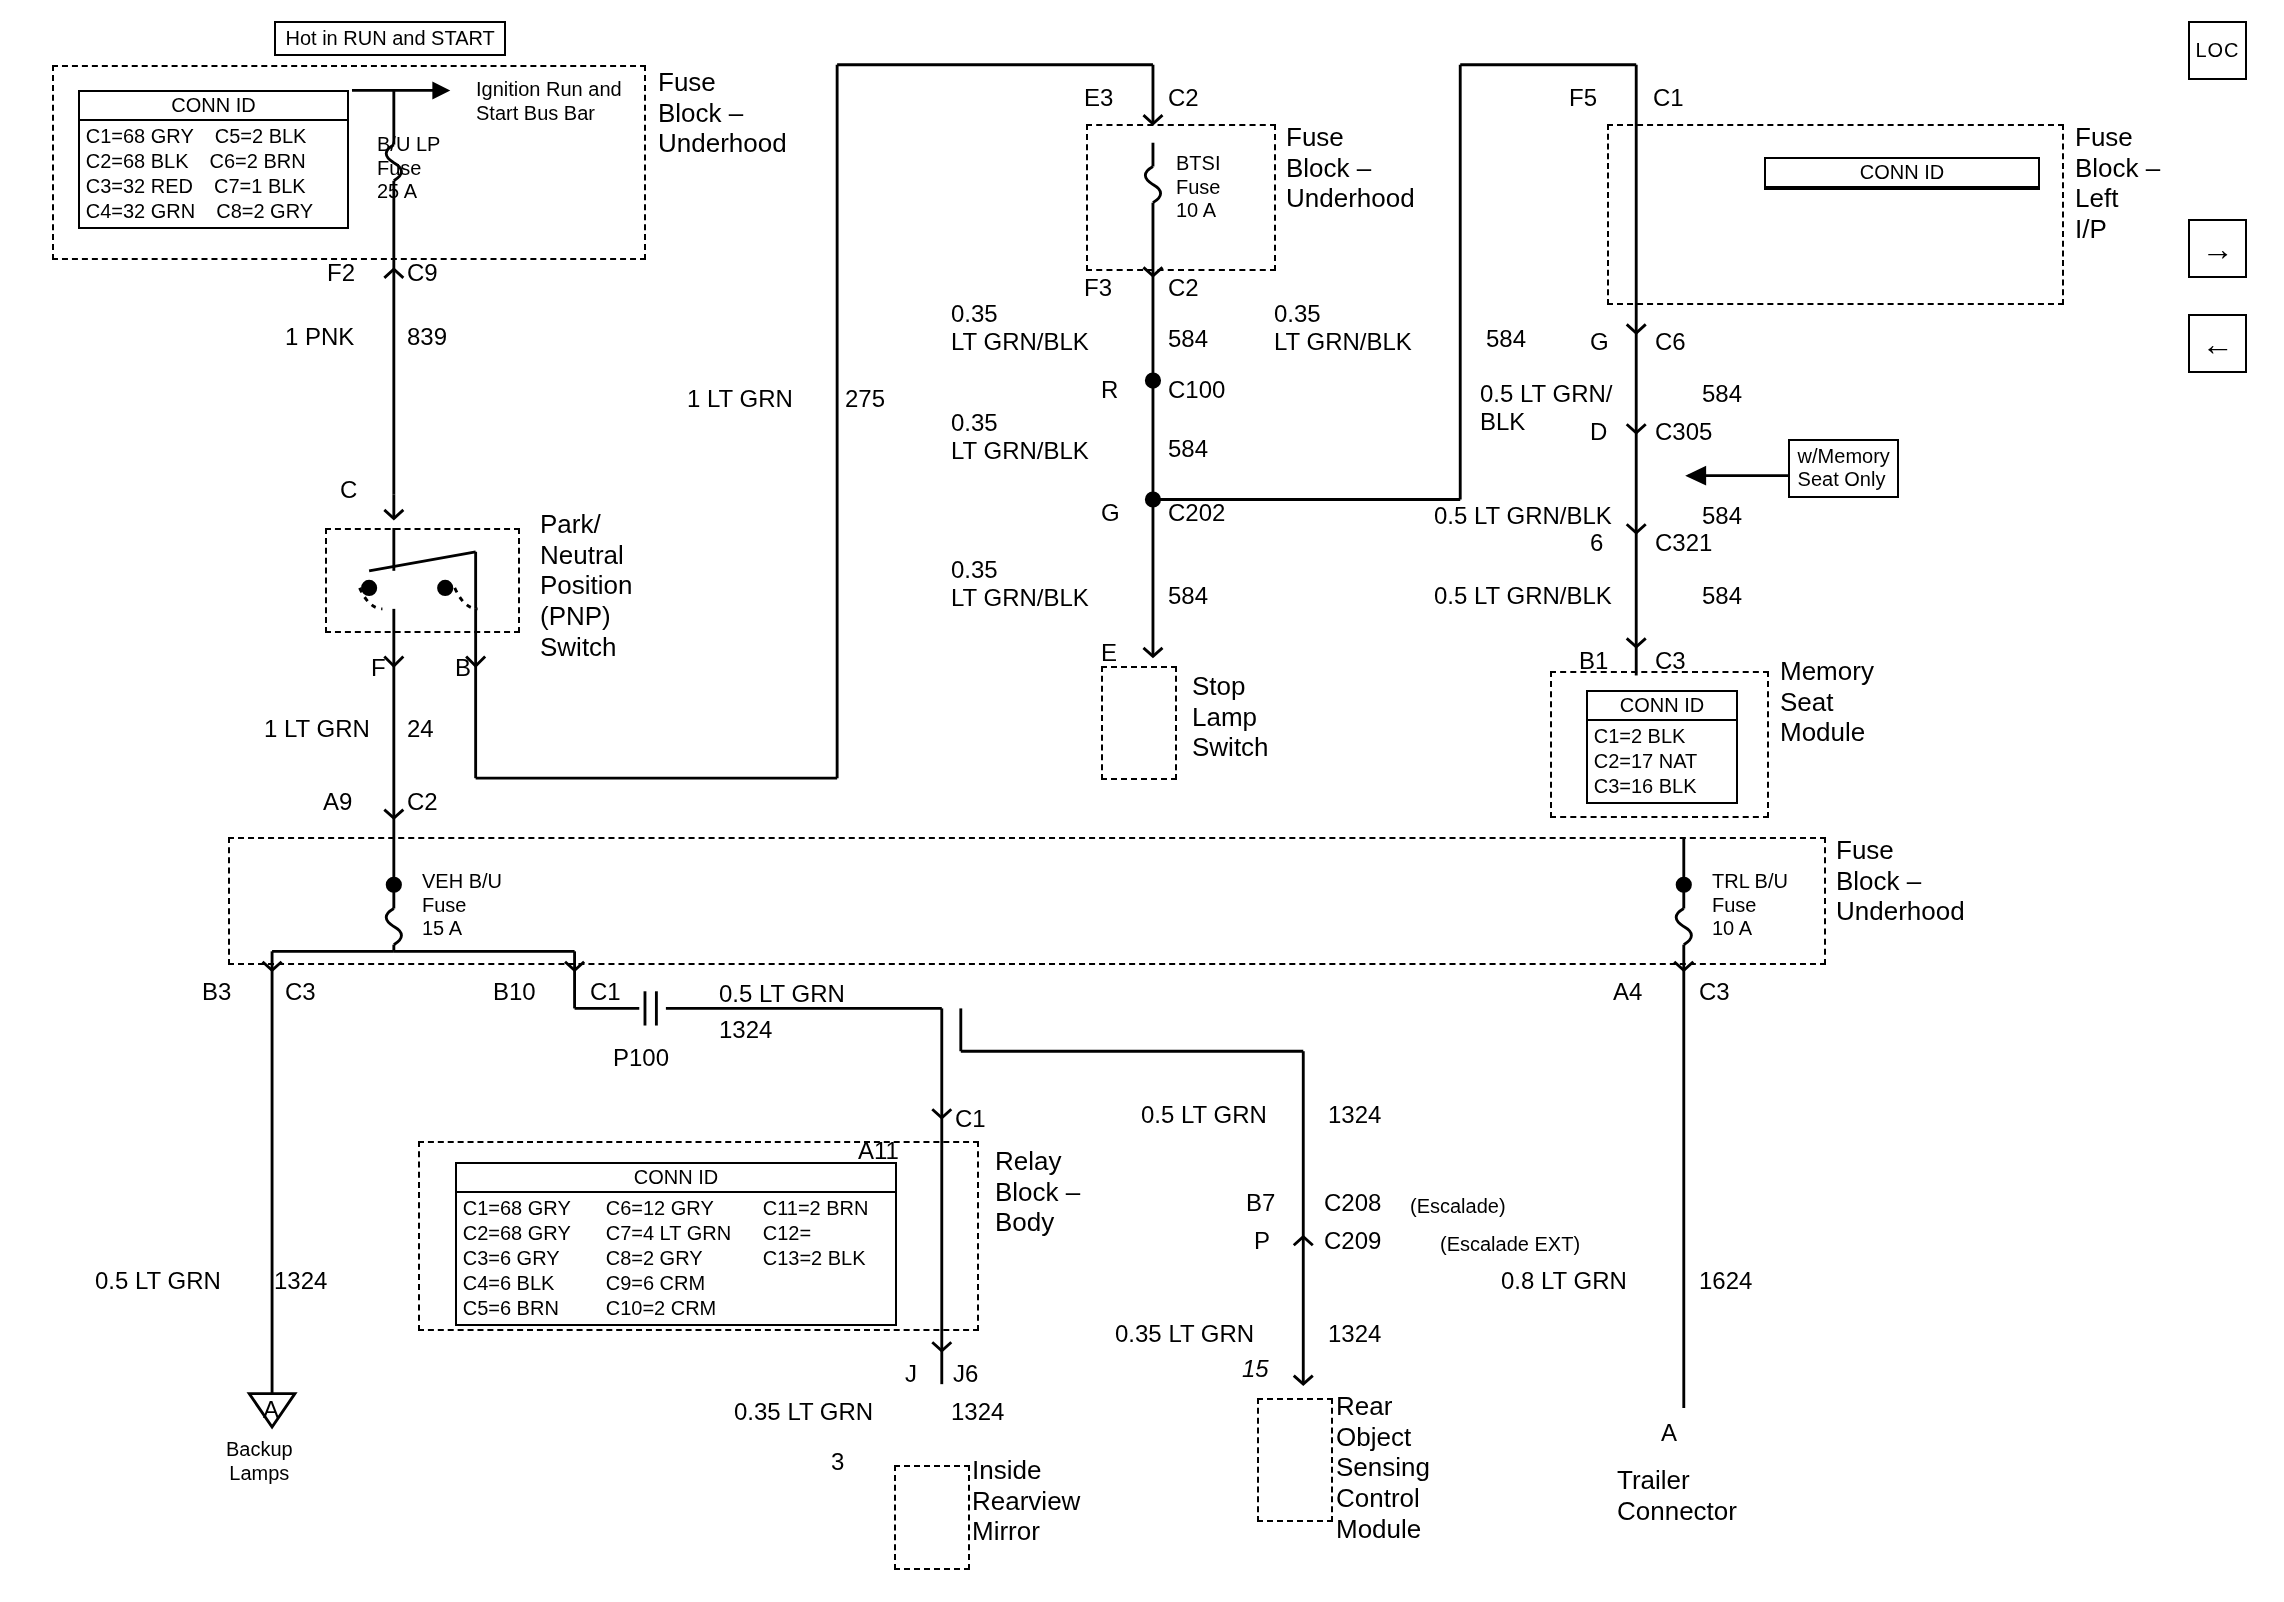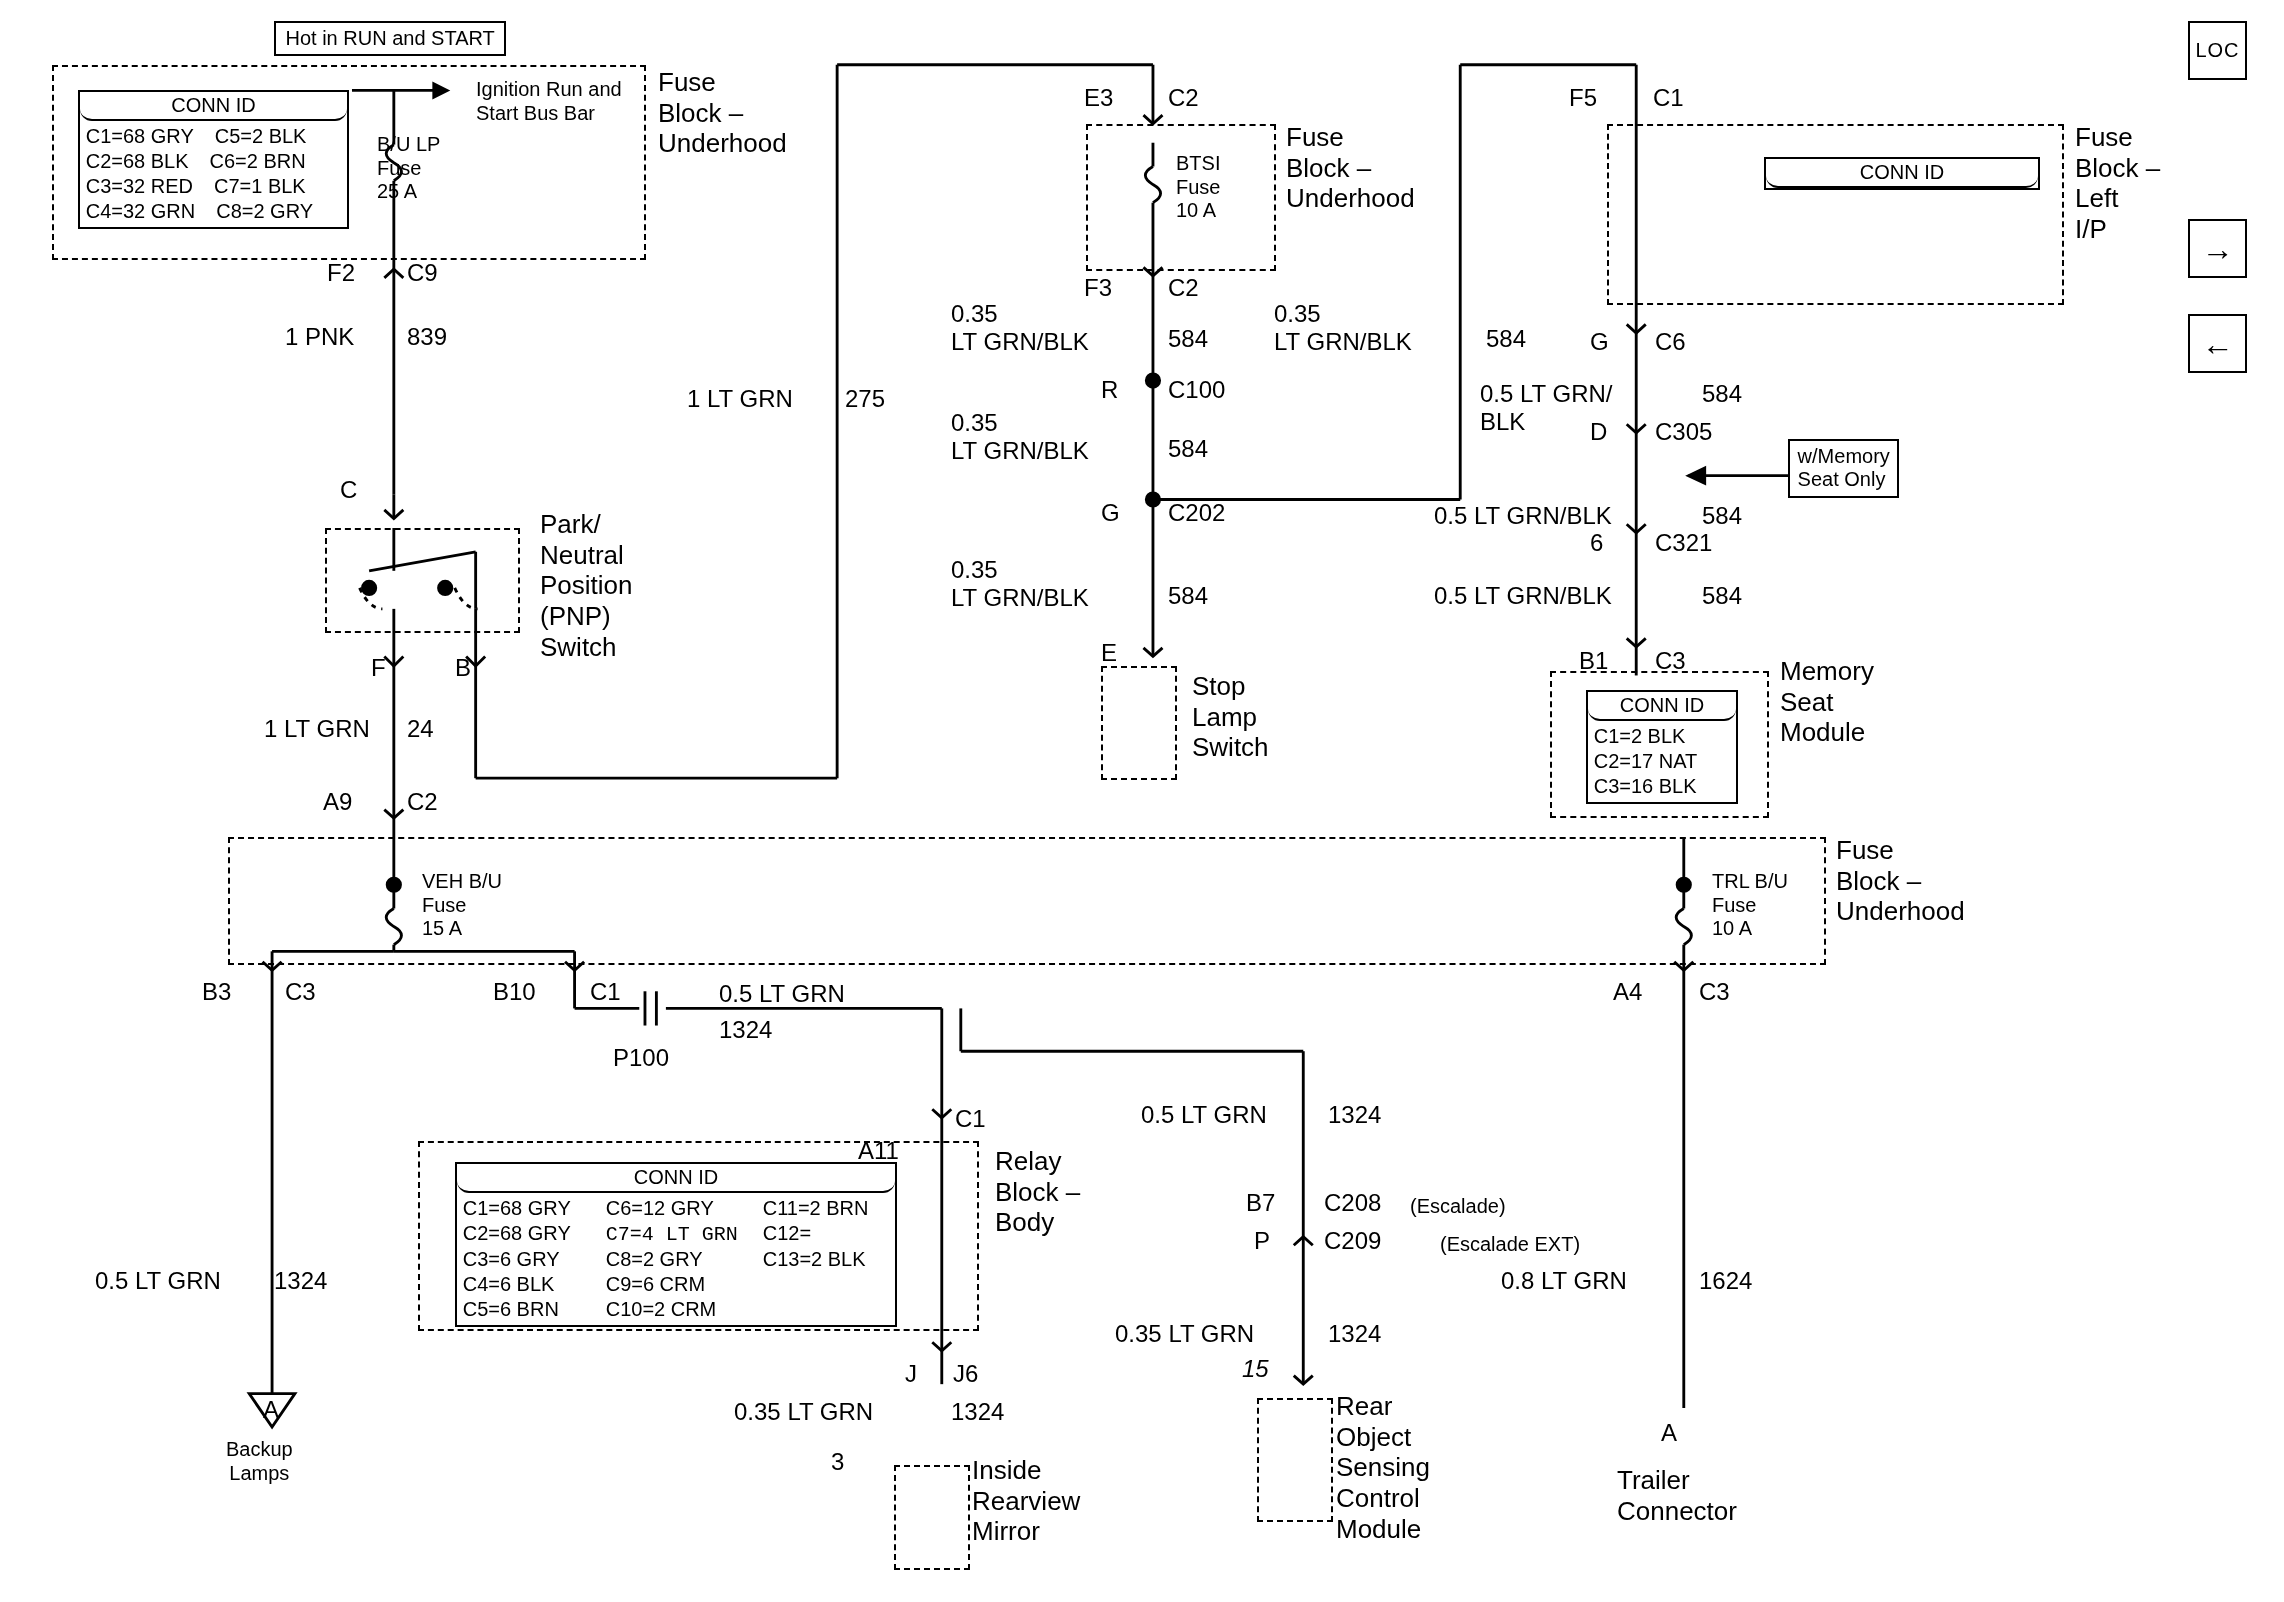--- a/index.html
+++ b/index.html
@@ -4,21 +4,21 @@
 <style>
   html,body{margin:0;padding:0;background:#fff;}
   body{font-family:"Liberation Sans", sans-serif;}
   #root{position:relative;width:2285px;height:1603px;background:#fff;overflow:hidden;}
   .t{position:absolute;white-space:pre;color:#000;font-size:24px;line-height:1.18;}
   .t.sm{font-size:20px;}
   .t.lg{font-size:26px;}
   .box{position:absolute;border:2.9px solid #000;box-sizing:border-box;}
   .dash{position:absolute;border:2.9px dashed #000;box-sizing:border-box;}
   .conn{position:absolute;border:2.9px solid #000;background:#fff;box-sizing:border-box;}
-  .conn .hd{border-bottom:2.9px solid #000;text-align:center;font-size:20px;padding:1.9px 0;border-radius:12px;}
+  .conn .hd{border-bottom:2.9px solid #000;text-align:center;font-size:20px;padding:1.9px 0;}
   .conn .bd{padding:2.9px 5.7px;font-size:20px;line-height:1.25;}
   .nav{position:absolute;border:2.9px solid #000;box-sizing:border-box;background:#fff;
        display:flex;align-items:center;justify-content:center;}
   svg{position:absolute;overflow:visible;}
   .frame{position:absolute;left:0;top:0;width:2285px;height:1603px;}
 </style>
 </head>
 <body>
 
 <div id="root">
@@ -230,21 +230,21 @@
       <div>C1=2 BLK</div>
       <div>C2=17 NAT</div>
       <div>C3=16 BLK</div>
     </div>
   </div>
 
   <div class="conn" style="left:455px;top:1162px;width:442px;">
     <div class="hd">CONN ID</div>
     <div class="bd">
       <div><span style="display:inline-block;width:143px;">C1=68 GRY</span><span style="display:inline-block;width:157px;">C6=12 GRY</span><span>C11=2 BRN</span></div>
-      <div><span style="display:inline-block;width:143px;">C2=68 GRY</span><span style="display:inline-block;width:157px;font-family:Liberation Mono, monospace;">C7=4 LT GRN</span><span>C12=</span></div>
+      <div><span style="display:inline-block;width:143px;">C2=68 GRY</span><span style="display:inline-block;width:157px;">C7=4 LT GRN</span><span>C12=</span></div>
       <div><span style="display:inline-block;width:143px;">C3=6 GRY</span><span style="display:inline-block;width:157px;">C8=2 GRY</span><span>C13=2 BLK</span></div>
       <div><span style="display:inline-block;width:143px;">C4=6 BLK</span><span style="display:inline-block;width:157px;">C9=6 CRM</span></div>
       <div><span style="display:inline-block;width:143px;">C5=6 BRN</span><span style="display:inline-block;width:157px;">C10=2 CRM</span></div>
     </div>
   </div>
 
   <div class="t" style="left:327px;top:259px;">F2</div>
   <div class="t" style="left:407px;top:259px;">C9</div>
 
   <div class="t" style="left:1084px;top:84px;">E3</div>

